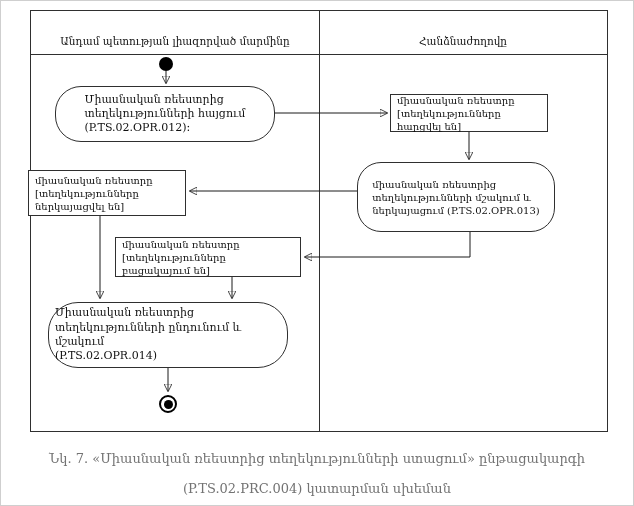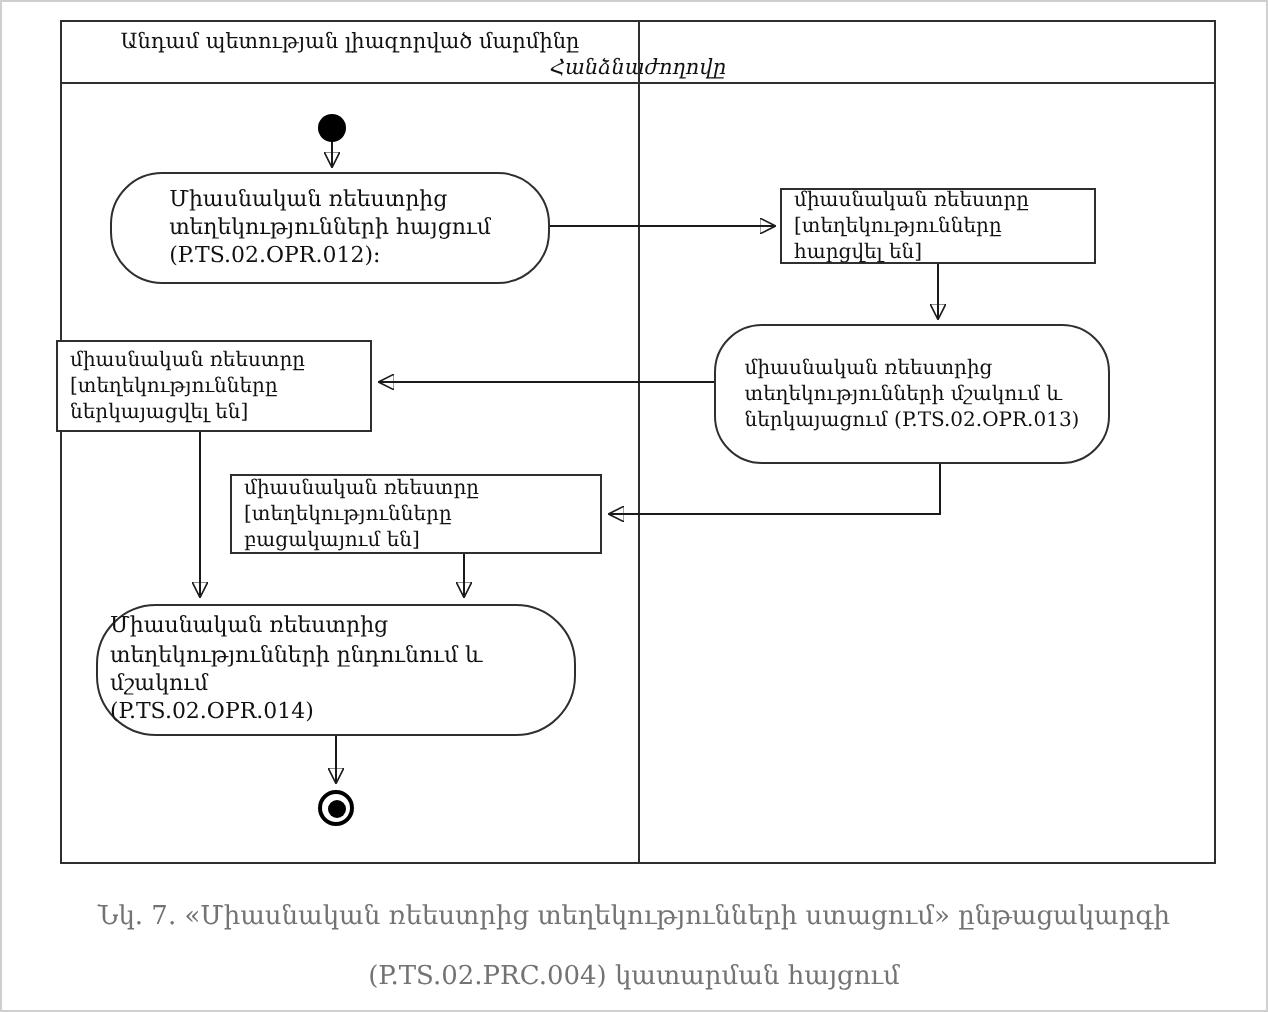--- a/index.html
+++ b/index.html
@@ -17,35 +17,34 @@
   .frame {
     position: absolute;
     left: 30px; top: 10px;
     width: 578px; height: 422px;
     border: 1px solid #2f2f2f;
     box-sizing: border-box;
     background: #fff;
   }
   .lane-header-row {
     position: absolute;
-    left: 0; top: 4px; right: 0;
+    left: 0; top: 17px; right: 0;
     height: 26px;
     border-bottom: 1px solid #2f2f2f;
     display: flex;
-    flex-direction: column;
   }
   .lane-title {
     display: flex;
     align-items: center;
     justify-content: center;
     font-size: 10.5px;
     white-space: nowrap;
   }
   .lane-title.left  { width: 288px; }
-  .lane-title.right { flex: 1; font-style: italic; }
+  .lane-title.right { flex: 1; }
   .lane-divider {
     position: absolute;
     left: 288px; top: 0; bottom: 0;
     width: 1px;
     background: #2f2f2f;
   }
   
   svg.edges {
     position: absolute;
     left: 0; top: 0;
@@ -159,16 +158,16 @@
   <div class="node rounded" id="node-receive-process">Միասնական ռեեստրից
 տեղեկությունների ընդունում և մշակում
 (P.TS.02.OPR.014)</div>
 
   <div class="end-node">
     <div class="end-node-core"></div>
   </div>
 
   <div class="caption">
     <div class="line">Նկ. 7. «Միասնական ռեեստրից տեղեկությունների ստացում» ընթացակարգի</div>
-    <div class="line">(P.TS.02.PRC.004) կատարման հայցում</div>
+    <div class="line">(P.TS.02.PRC.004) կատարման սխեման</div>
   </div>
 
 </div>
 
 </body></html>

